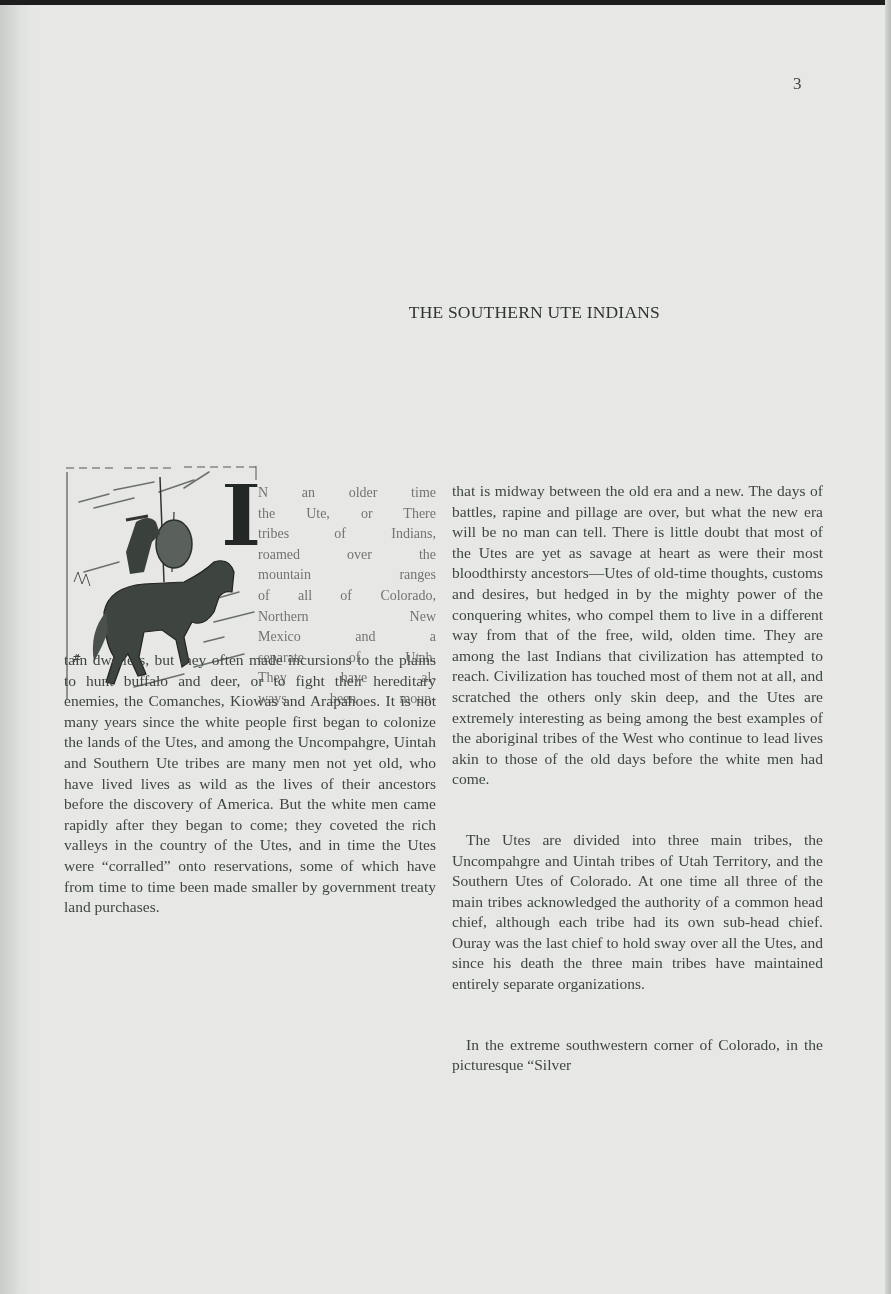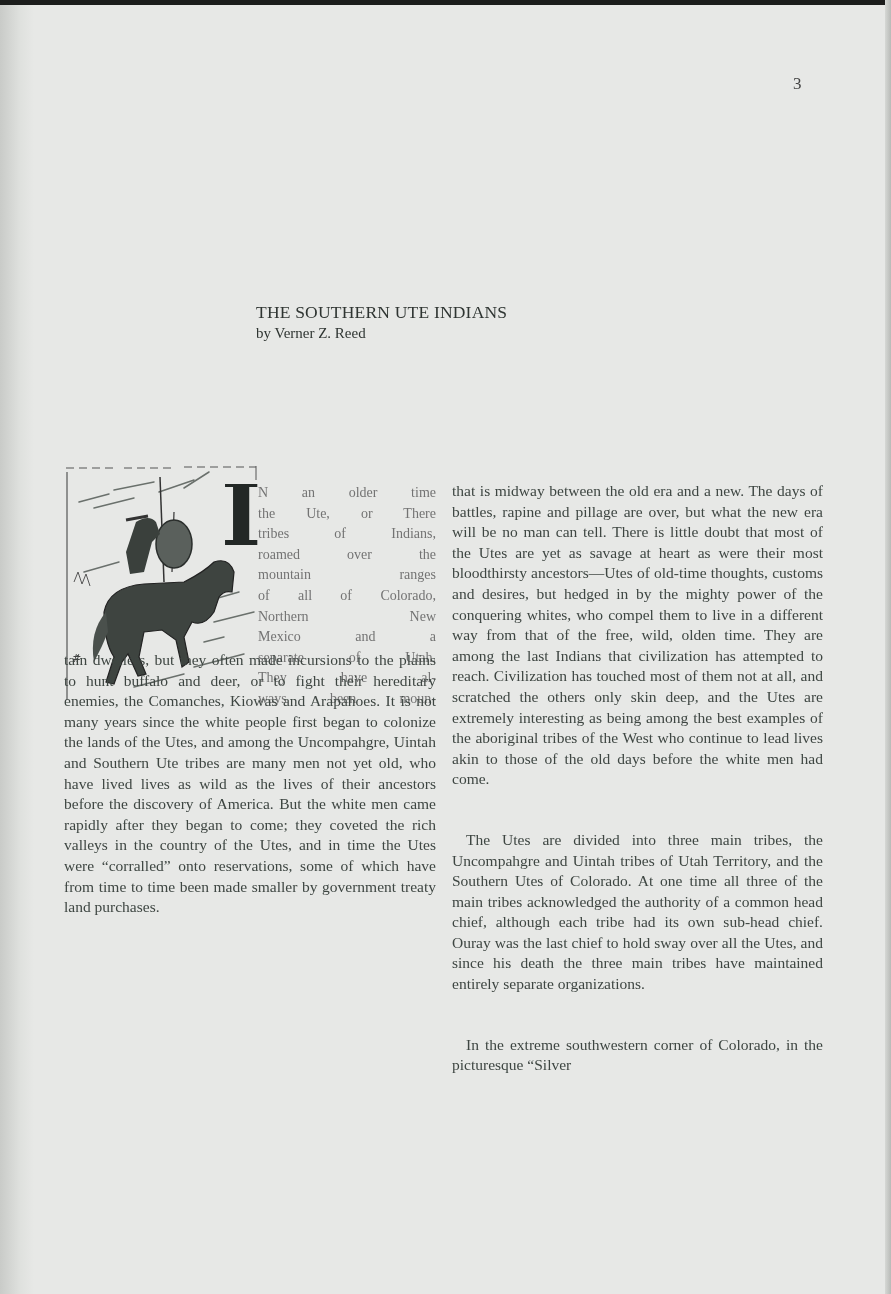--- a/index.html
+++ b/index.html
@@ -20,22 +20,22 @@
   }
   .right-edge {
     position: absolute; right: 0; top: 0; width: 6px; height: 1294px;
     background: linear-gradient(to right, #d6d8d5, #b8bab7);
   }
   .page-number {
     position: absolute; left: 793px; top: 74px;
     font-size: 17px; color: #444;
   }
   .title-block {
-    position: absolute; left: 256px; top: 302px; width: 420px;
-    text-align: left; color: #2f3532;
+    position: absolute; left: 240px; top: 302px; width: 420px;
+    text-align: right; color: #2f3532;
   }
   .title-line { font-size: 17.5px; line-height: 20px; letter-spacing: 0.2px; }
   .byline { font-size: 15px; line-height: 20px; margin-top: 1px; }
   .col {
     position: absolute; font-size: 15.5px; line-height: 20.6px;
     text-align: justify; color: #3e4642; font-family: Liberation Serif, serif;
   }
   .col p { margin: 0; }
   .col .indent { text-indent: 14px; margin-top: 40px; }
   .col-left { left: 64px; top: 650px; width: 372px; }
@@ -59,21 +59,20 @@
 <body>
 
 <div class="top-edge"></div>
 <div class="left-shade"></div>
 <div class="right-edge"></div>
 
 <div class="page-number">3</div>
 
 <div class="title-block">
   <div class="title-line">THE SOUTHERN UTE INDIANS</div>
-  <div class="byline">by Verner Z. Reed</div>
 </div>
 
 <div class="illustration">
   <svg width="195" height="238" viewBox="0 0 195 238">
 
     <path d="M2 6 H50 M60 6 H110 M120 5 H192" stroke="#555" stroke-width="1.2" stroke-dasharray="8 5"></path>
     <line x1="3" y1="10" x2="3" y2="238" stroke="#555" stroke-width="1.2"></line>
     <line x1="192" y1="4" x2="192" y2="18" stroke="#555" stroke-width="1"></line>
 
     <g stroke="#6a706c" stroke-width="1.5" stroke-linecap="round">

